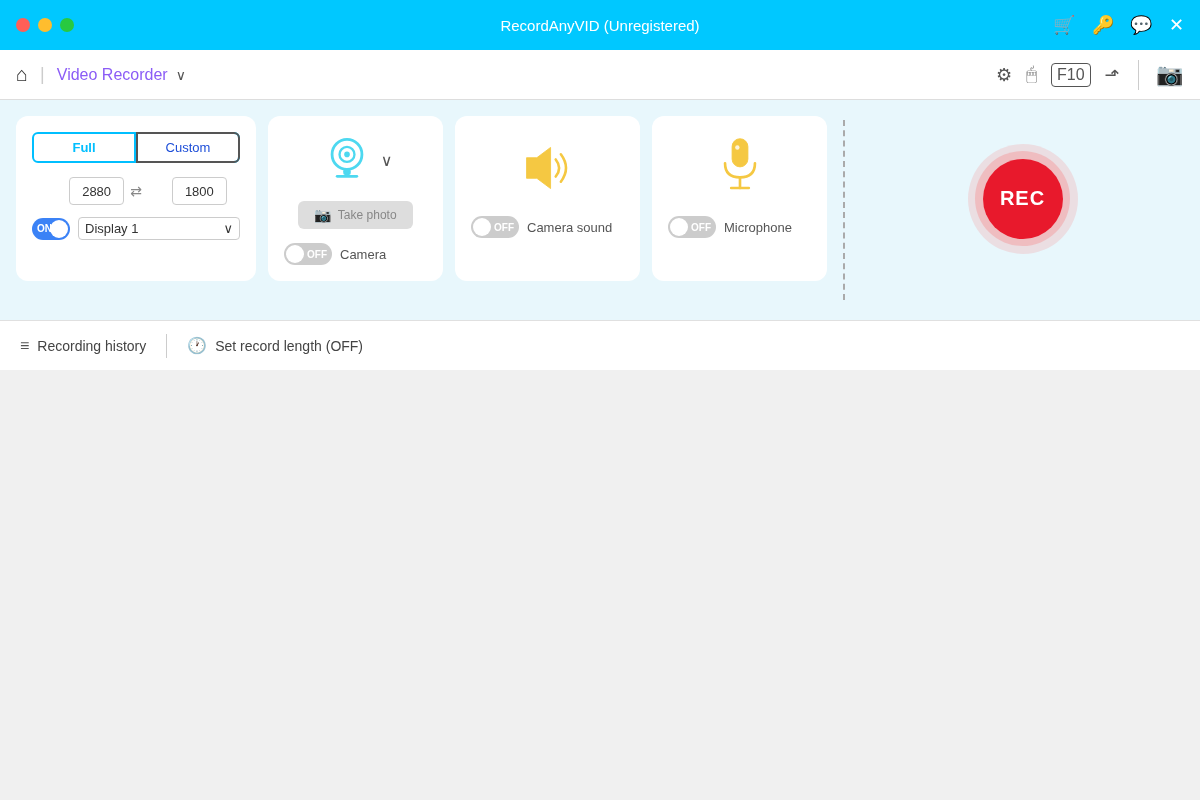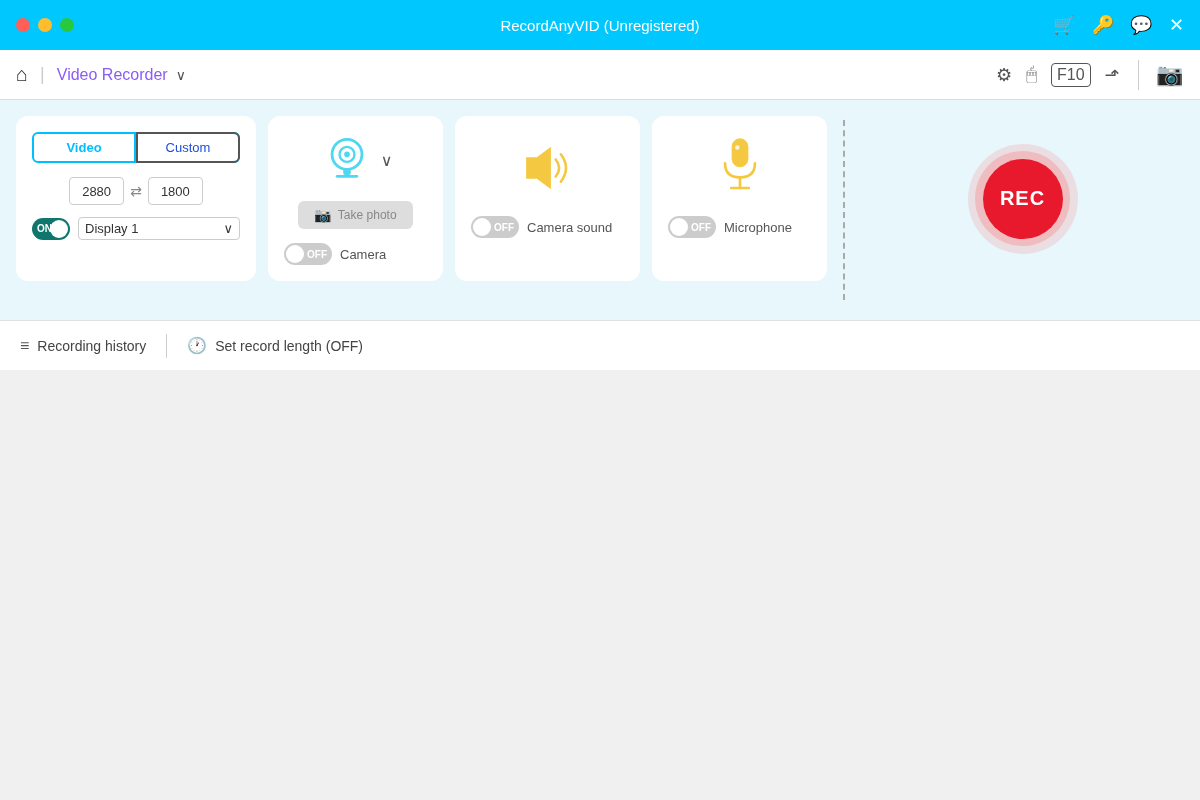--- a/index.html
+++ b/index.html
@@ -179,36 +179,37 @@
     }
     .dim-input {
       width: 55px;
       height: 28px;
       border: 1px solid #ccc;
       border-radius: 4px;
       text-align: center;
       font-size: 13px;
       color: #333;
       background: white;
+      margin-left: 24px;
     }
     .swap-icon {
       color: #888;
       font-size: 14px;
     }
 
     .display-row {
       display: flex;
       align-items: center;
       gap: 8px;
       width: 100%;
     }
     .toggle-on {
       display: flex;
       align-items: center;
-      background: #0f766e;
+      background: #3b82f6;
       border-radius: 12px;
       width: 38px;
       height: 22px;
       padding: 2px;
       position: relative;
       cursor: pointer;
     }
     .toggle-label-on {
       font-size: 10px;
       color: white;
@@ -444,21 +445,21 @@
       <button class="toolbar-icon-btn">⬏</button>
       <div class="toolbar-separator"></div>
       <button class="toolbar-icon-btn" style="color:#00AADD; font-size:22px;">📷</button>
     </div>
   </div>
 
   <div class="main-content">
 
     <div class="card screen-card">
       <div class="capture-mode-buttons">
-        <button class="mode-btn">Video</button>
+        <button class="mode-btn">Full</button>
         <button class="mode-btn custom-btn">Custom</button>
       </div>
       <div class="dimensions-row">
         <input class="dim-input" type="text" value="2880" style="">
         <span class="swap-icon">⇄</span>
         <input class="dim-input" type="text" value="1800" style="">
       </div>
       <div class="display-row">
         <div class="toggle-on">
           <span class="toggle-label-on">ON</span>

